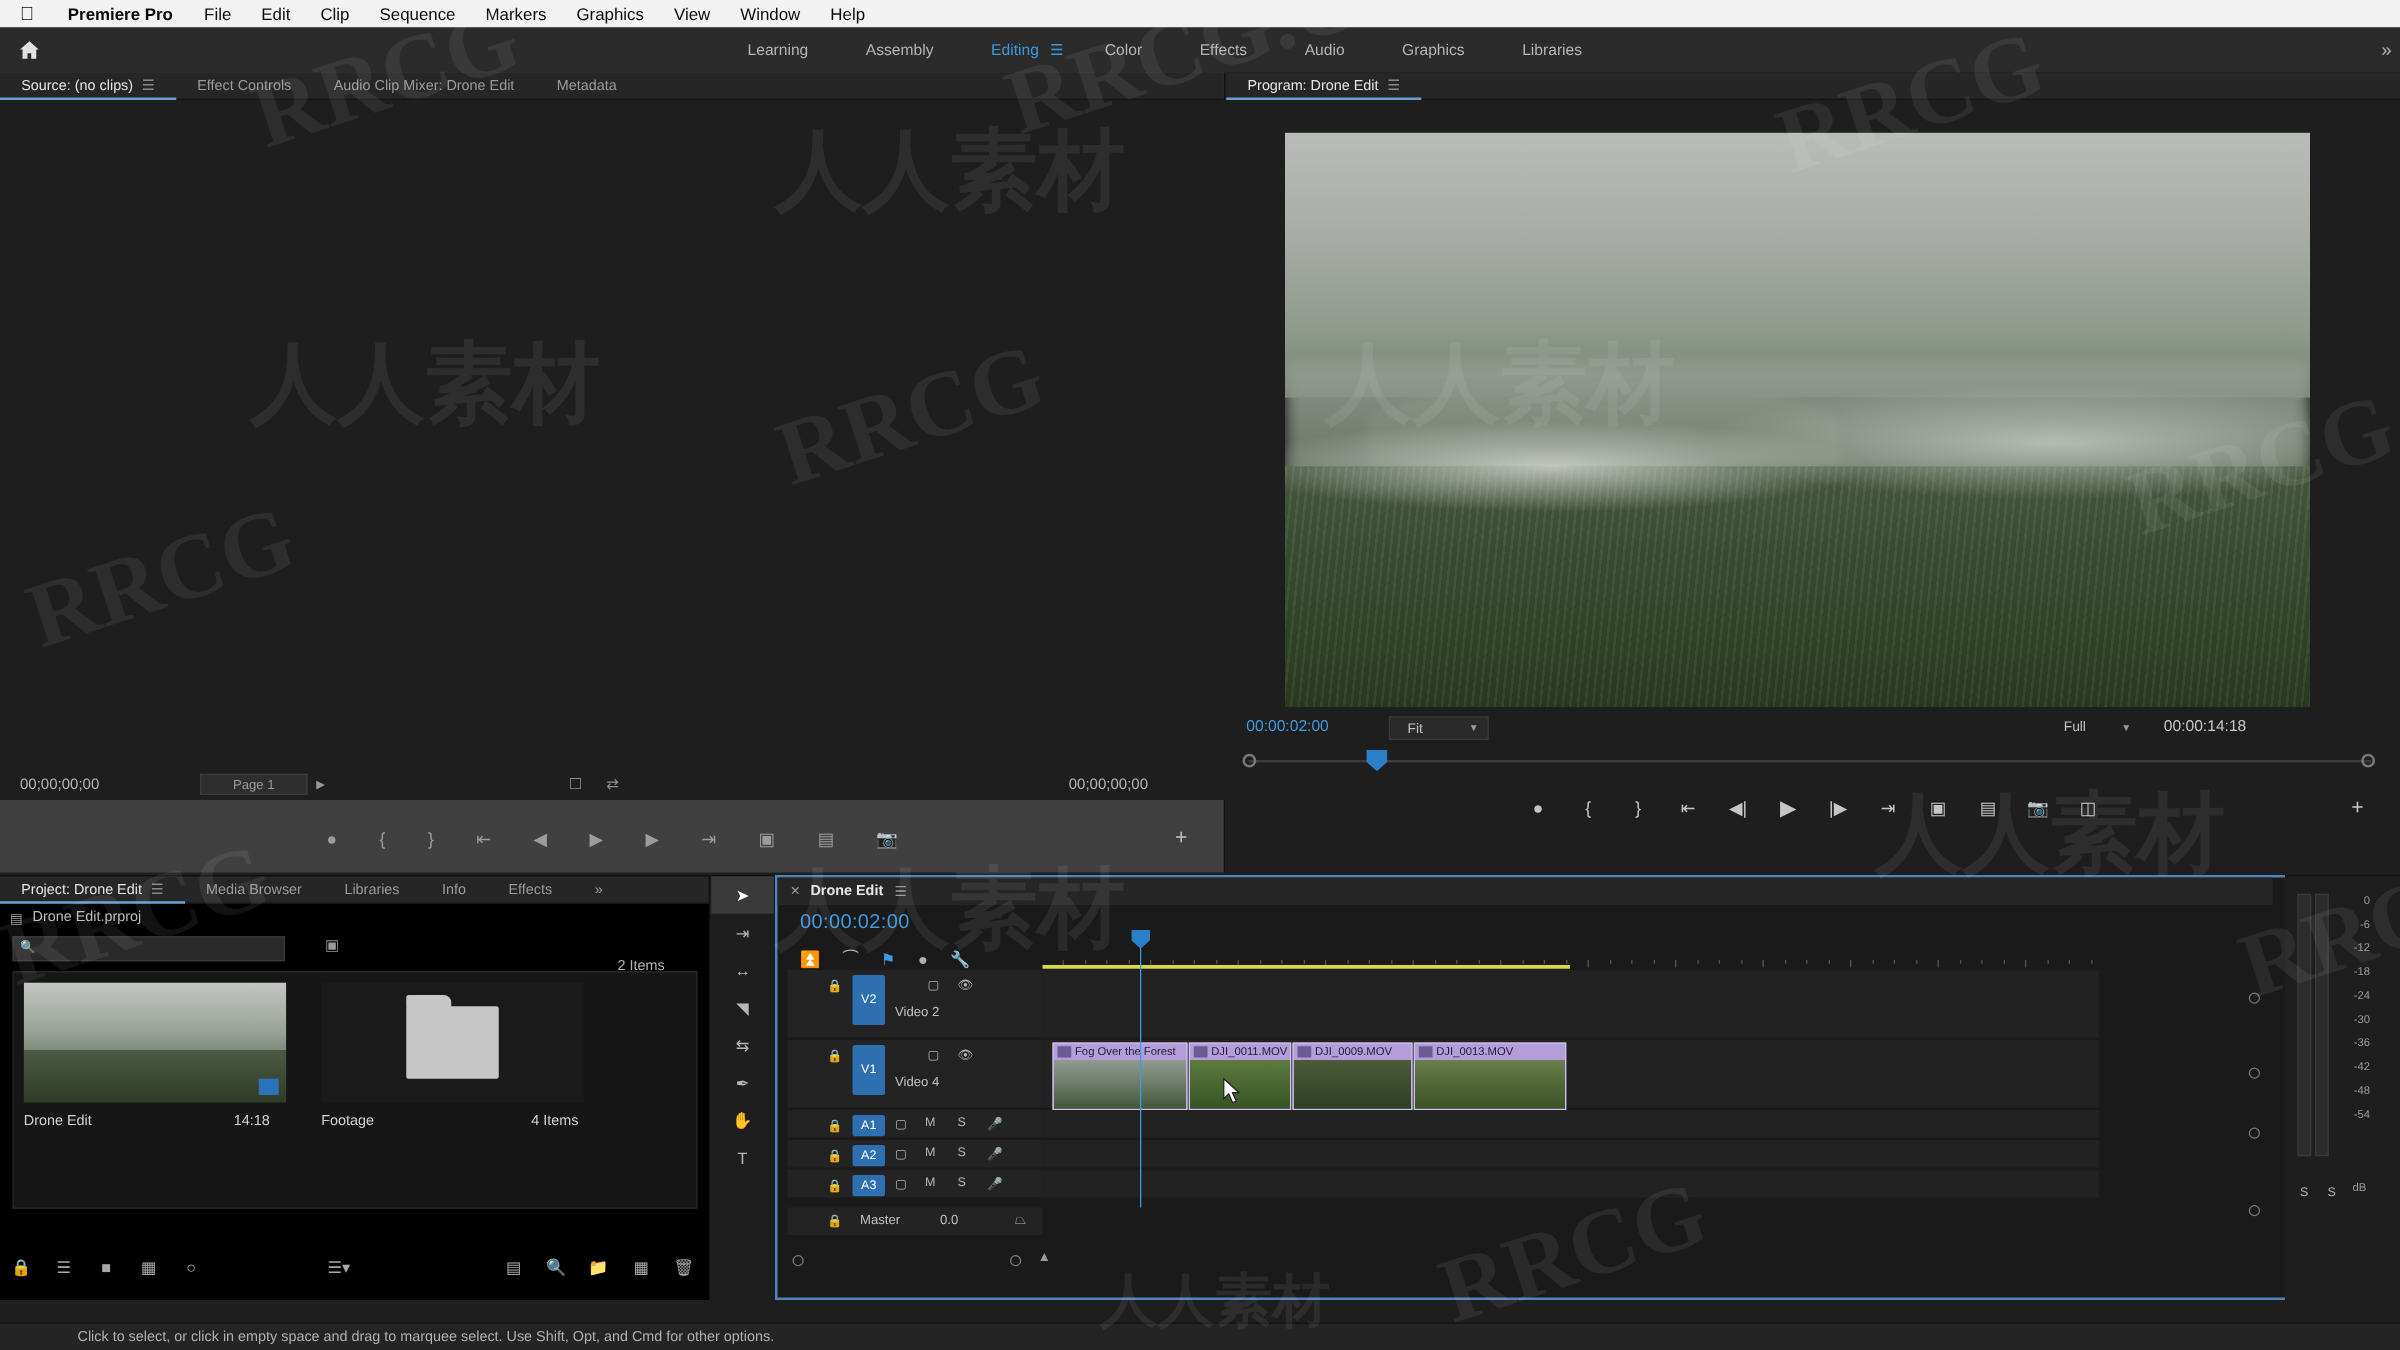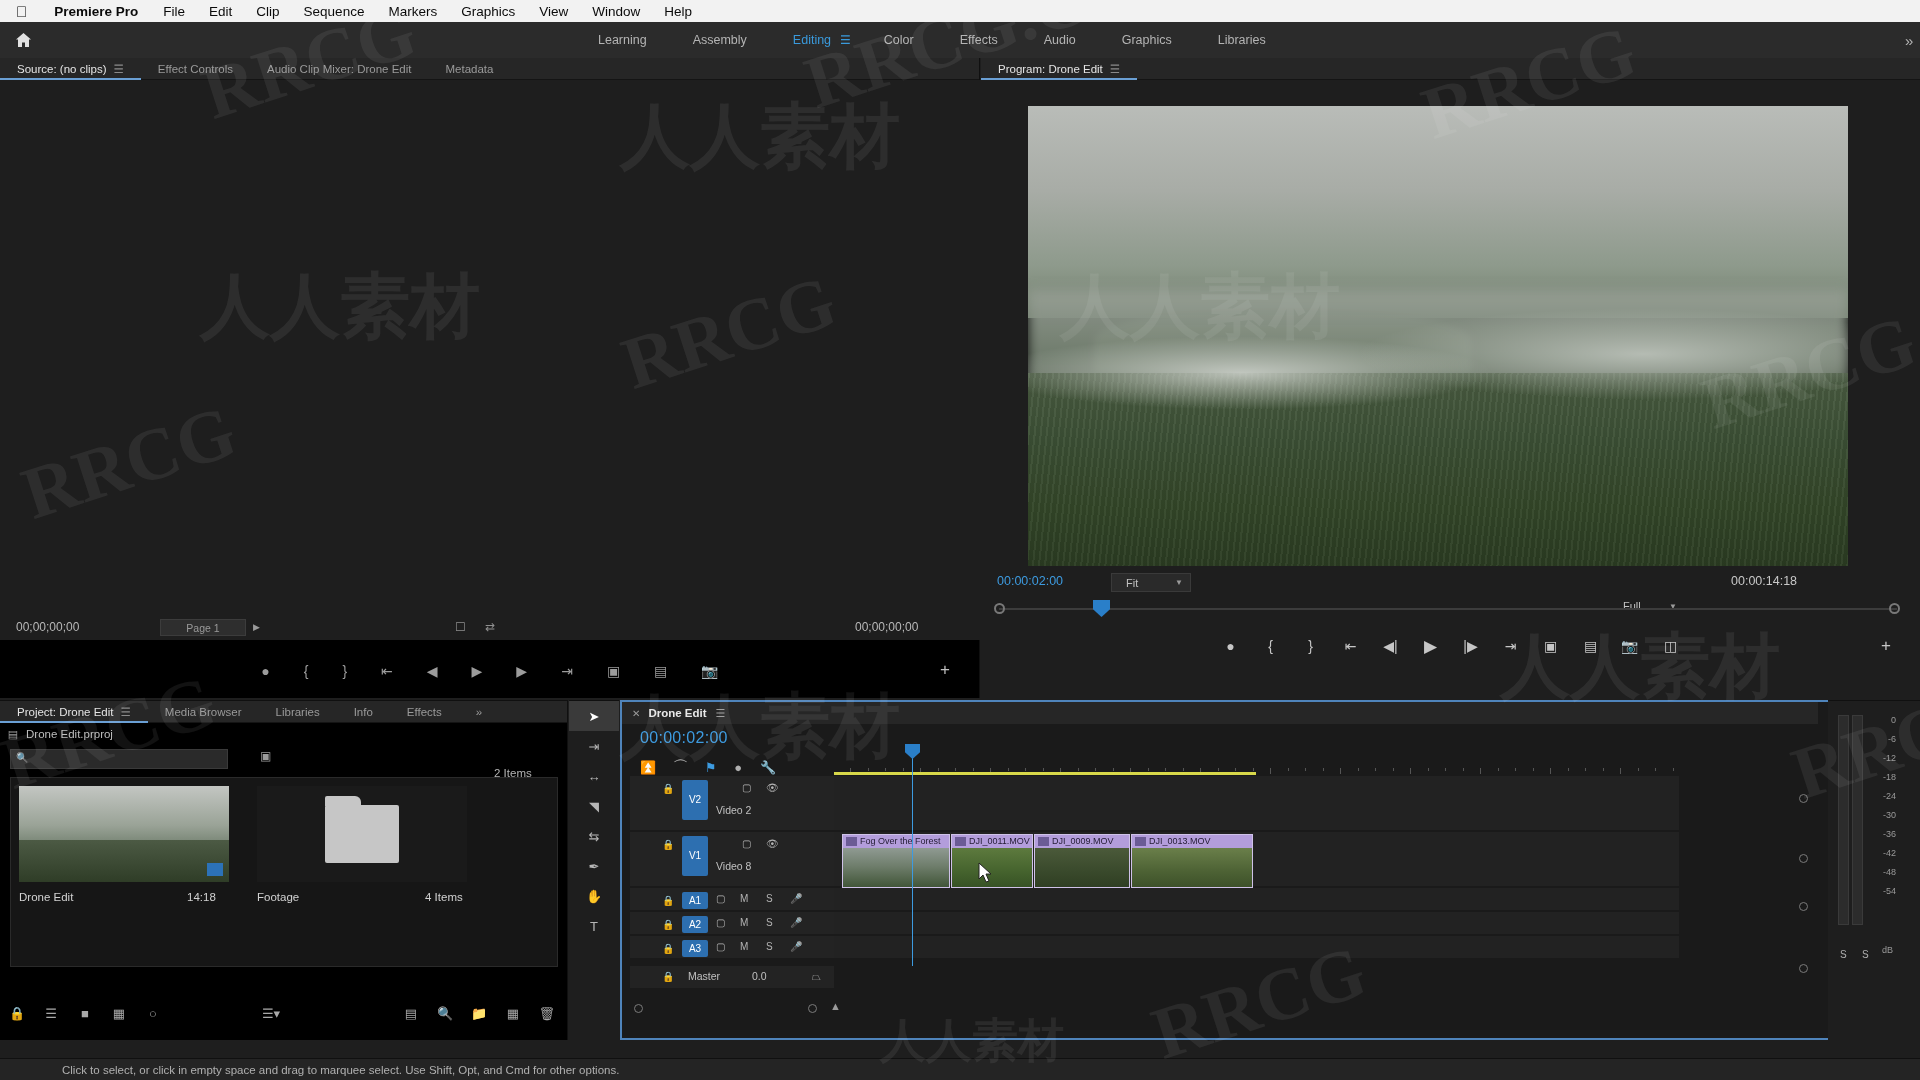--- a/index.html
+++ b/index.html
@@ -29,21 +29,21 @@
   
   .panel { position:absolute; background:#1e1e1e; }
   .panel-tabs { height:22px; background:#262626; display:flex; align-items:center;
     border-bottom:1px solid #141414; }
   .ptab { font-size:11.5px; color:#9a9a9a; padding:0 17px; height:22px;
     line-height:22px; white-space:nowrap; }
   .ptab.active { color:#e4e4e4; border-bottom:2px solid #6a9fd4; }
   .ptab .ham { margin-left:7px; color:#8a8a8a; }
 
   
-  #source-panel { left:0; top:58px; width:980px; height:640px; background:#000000;
+  #source-panel { left:0; top:58px; width:980px; height:640px; background:#404040;
     border-right:1px solid #101010; }
   #source-body { position:absolute; left:0; top:22px; width:980px; height:560px;
     background:#1e1e1e; }
   .src-foot { position:absolute; left:0; bottom:58px; width:980px; height:26px;
     display:flex; align-items:center; font-size:12px; color:#b8b8b8; }
   .src-tc-l { position:absolute; left:16px; }
   .src-tc-r { position:absolute; left:855px; }
   .pagebox { position:absolute; left:160px; width:86px; height:17px;
     background:#2e2e2e; border:1px solid #3c3c3c; font-size:10.5px;
     color:#9a9a9a; text-align:center; line-height:16px; }
@@ -75,22 +75,22 @@
   .vid-tex { position:absolute; left:0; top:58%; width:100%; height:42%;
     background:repeating-linear-gradient(96deg, rgba(255,255,255,.05) 0 2px, rgba(0,0,0,.08) 2px 6px);
     opacity:.8; }
   .prog-foot { position:absolute; left:0; top:512px; width:939px; height:26px;
     font-size:12px; }
   .prog-tc { position:absolute; left:16px; top:4px; color:#3d9be0; font-size:12.5px; }
   .fitbox { position:absolute; left:130px; top:3px; width:80px; height:19px;
     background:#2a2a2a; border:1px solid #3a3a3a; color:#c2c2c2; font-size:11px;
     line-height:18px; padding-left:14px; }
   .fitbox .car { position:absolute; right:7px; top:0; font-size:8px; color:#9a9a9a; }
-  .fullbox { position:absolute; left:632px; top:3px; width:72px; height:19px;
-    color:#c2c2c2; font-size:11px; line-height:19px; padding-left:10px;margin-top:24px; }
+  .fullbox { position:absolute; left:660px; top:3px; width:72px; height:19px;
+    color:#c2c2c2; font-size:11px; line-height:19px; padding-left:10px; }
   .fullbox .car { position:absolute; right:8px; top:0; font-size:8px; color:#9a9a9a; }
   .prog-dur { position:absolute; left:750px; top:4px; color:#c8c8c8; font-size:12.5px; }
   .prog-scrub { position:absolute; left:8px; top:540px; width:922px; height:22px; }
   .scrub-line { position:absolute; left:10px; top:10px; width:898px; height:2px;
     background:#3c3c3c; }
   .scrub-l { position:absolute; left:5px; top:5px; width:11px; height:11px;
     border:2px solid #787878; border-radius:50%; }
   .scrub-r { position:absolute; left:900px; top:5px; width:11px; height:11px;
     border:2px solid #787878; border-radius:50%; }
   .scrub-head { position:absolute; left:104px; top:2px; width:17px; height:17px;
@@ -482,21 +482,21 @@
           <span class="ticon" style="left:136px; top:6px">👁</span>
           <span class="tlabel" style="top:28px">Video 2</span>
         </div>
         <div class="trackbg" style="top:0; height:54px"></div>
 
         <div class="thead" style="top:56px; height:54px">
           <span class="lock">🔒</span>
           <span class="tchip tall">V1</span>
           <span class="ticon" style="left:112px; top:6px">▢</span>
           <span class="ticon" style="left:136px; top:6px">👁</span>
-          <span class="tlabel" style="top:28px">Video 8</span>
+          <span class="tlabel" style="top:28px">Video 4</span>
         </div>
         <div class="trackbg" style="top:56px; height:54px">
           <div class="clip" style="left:8px; width:108px">
             <div class="chead">Fog Over the Forest</div>
             <div class="cico"></div>
             <div class="cbody cb-a"></div>
           </div>
           <div class="clip" style="left:117px; width:82px">
             <div class="chead">DJI_0011.MOV</div>
             <div class="cico"></div>

